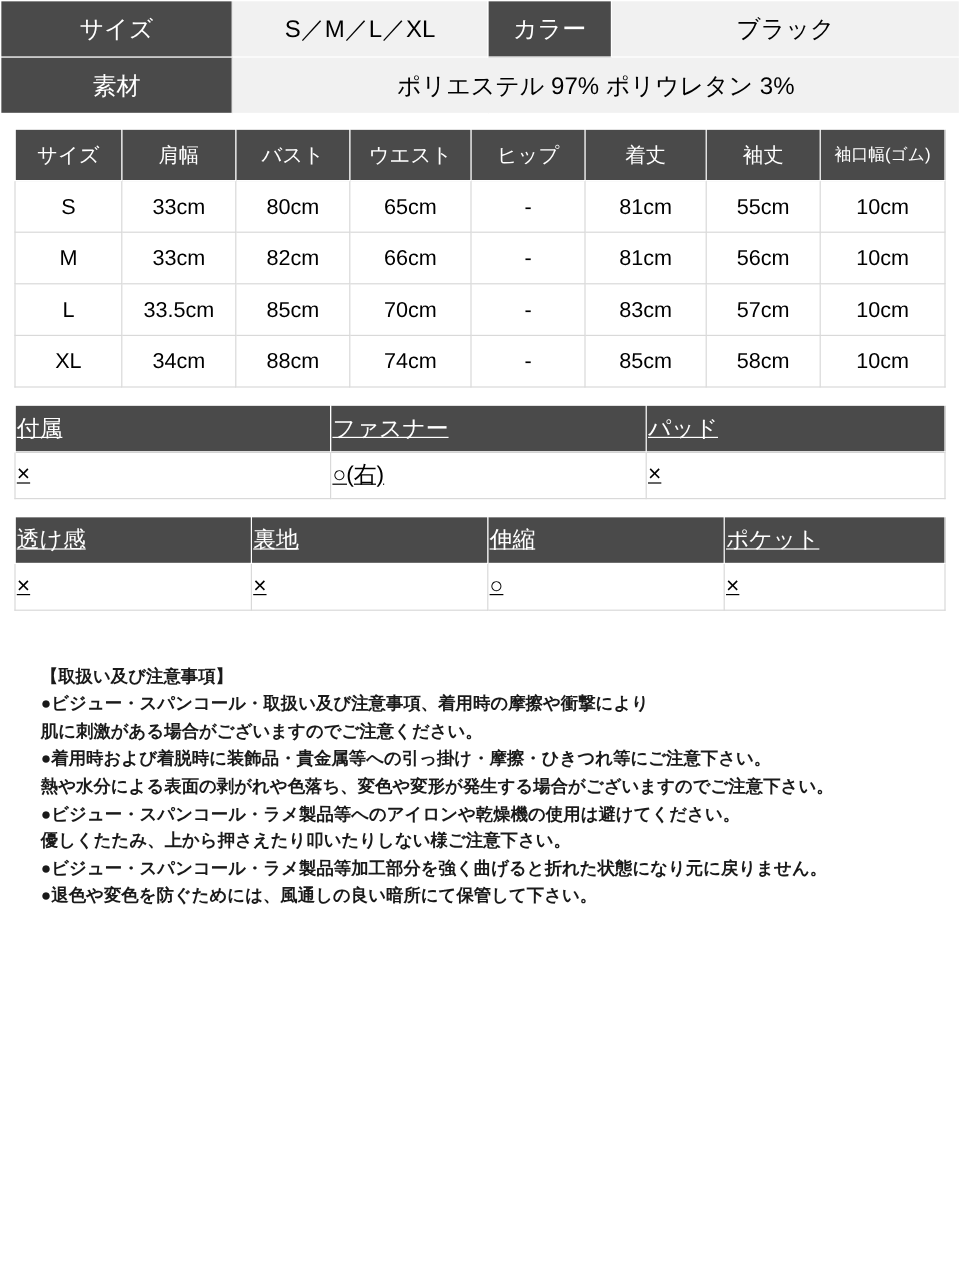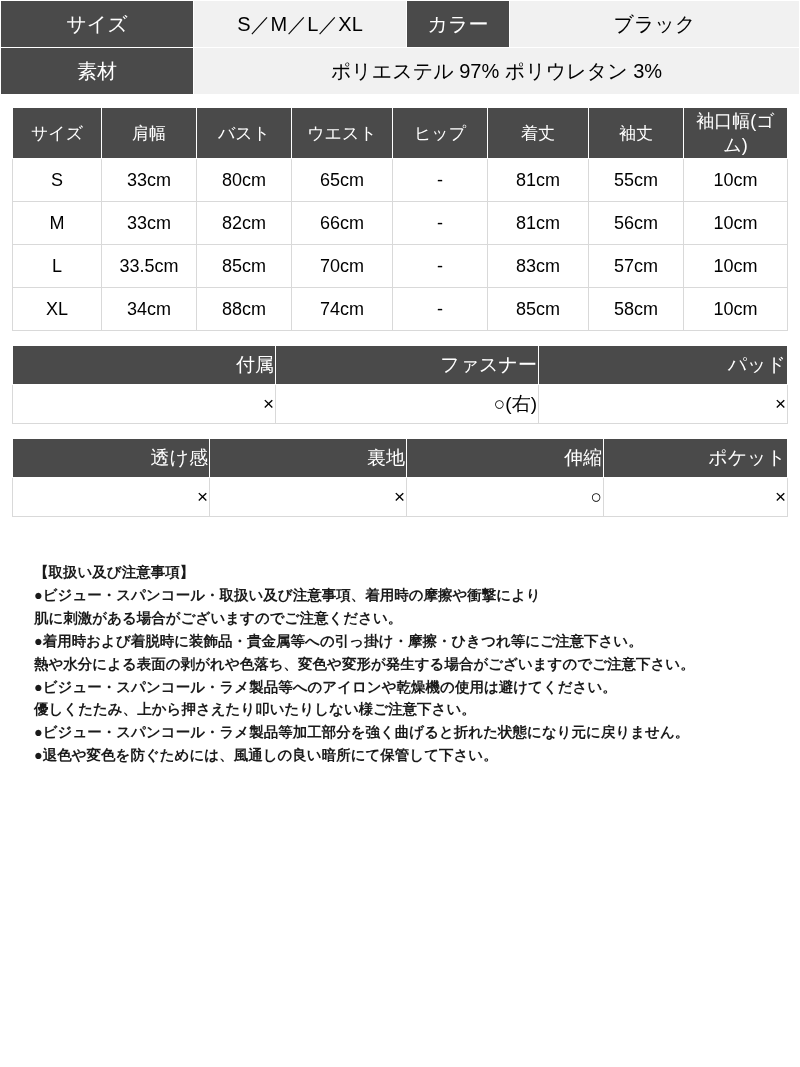--- a/index.html
+++ b/index.html
@@ -57,36 +57,37 @@
     font-size: 18px;
     font-weight: normal;
   }
   .t-size thead th {
     background: #4a4a4a;
     color: #ffffff;
     font-size: 17px;
     border: 1px solid #ffffff;
   }
   .t-size thead th.small {
-    font-size: 18px;
+    font-size: 14px;
   }
   .t-size tbody td {
     background: #ffffff;
   }
   
   .t-attach {
     width: 776px;
     margin: 14px 12px 0 12px;
   }
   .t-attach td {
     border: 1px solid #d9d9d9;
     height: 36px;
-    text-align: right;
+    text-align: left;
     vertical-align: middle;
     font-size: 19px;
+    text-decoration: underline;
   }
   .t-attach td.hd {
     background: #4a4a4a;
     color: #ffffff;
     border: 1px solid #ffffff;
     font-size: 19px;
   }
   
   .notes {
     margin: 44px 34px 0 34px;

